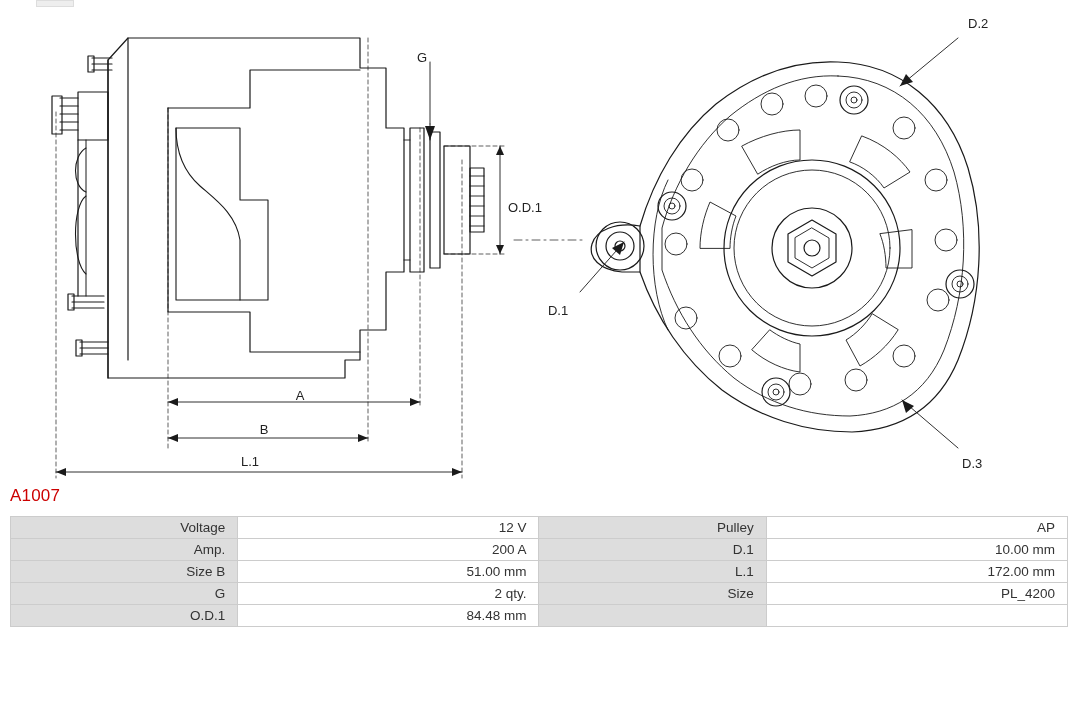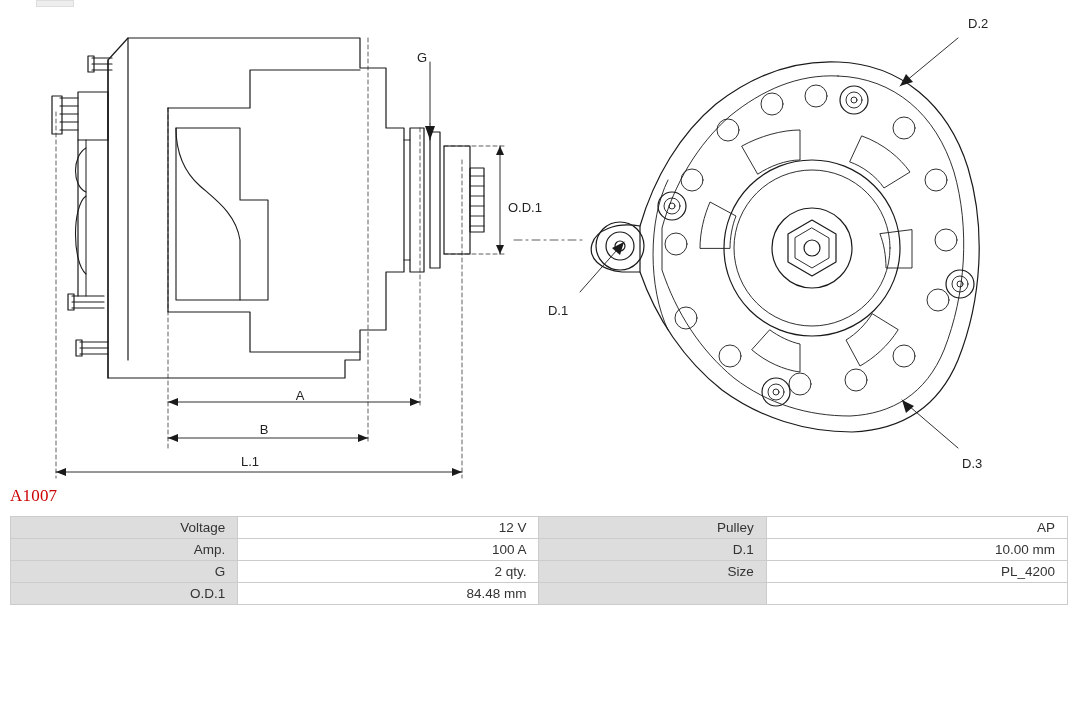--- a/index.html
+++ b/index.html
@@ -25,21 +25,21 @@
     top: 0;
     width: 1080px;
     height: 482px;
   }
   .part-number {
     position: absolute;
     left: 10px;
     top: 486px;
     font-size: 17px;
     color: #cc0000;
-    font-family: Liberation Serif, serif;
+    font-family: Liberation Sans, sans-serif;
     letter-spacing: 0.2px;
   }
   .spec-table {
     position: absolute;
     left: 10px;
     top: 516px;
     width: 1058px;
     border-collapse: collapse;
     table-layout: fixed;
   }
@@ -241,23 +241,29 @@
   <table class="spec-table">
     <tbody>
       <tr>
         <td class="label">Voltage</td>
         <td class="value">12 V</td>
         <td class="label">Pulley</td>
         <td class="value">AP</td>
       </tr>
       <tr>
         <td class="label">Amp.</td>
-        <td class="value">100 A</td>
+        <td class="value">200 A</td>
         <td class="label">D.1</td>
         <td class="value">10.00 mm</td>
+      </tr>
+      <tr>
+        <td class="label">Size B</td>
+        <td class="value">51.00 mm</td>
+        <td class="label">L.1</td>
+        <td class="value">172.00 mm</td>
       </tr>
       <tr>
         <td class="label">G</td>
         <td class="value">2 qty.</td>
         <td class="label">Size</td>
         <td class="value">PL_4200</td>
       </tr>
       <tr>
         <td class="label">O.D.1</td>
         <td class="value">84.48 mm</td>

